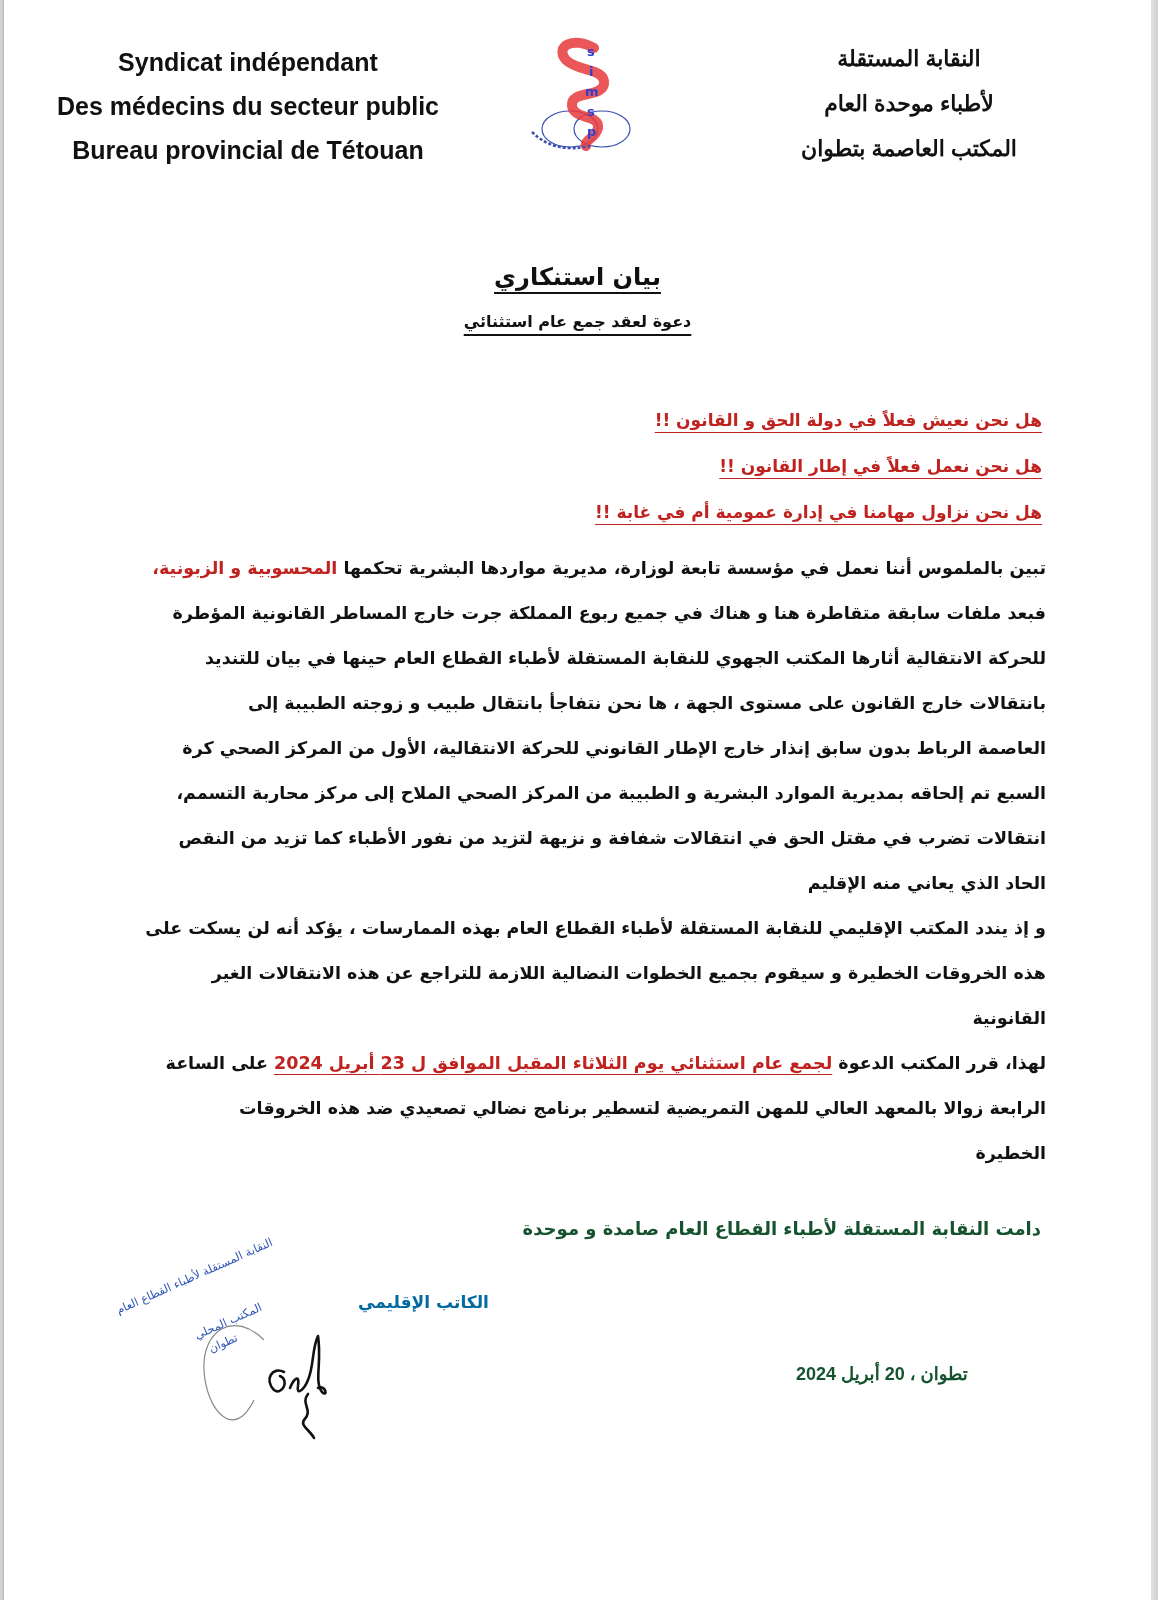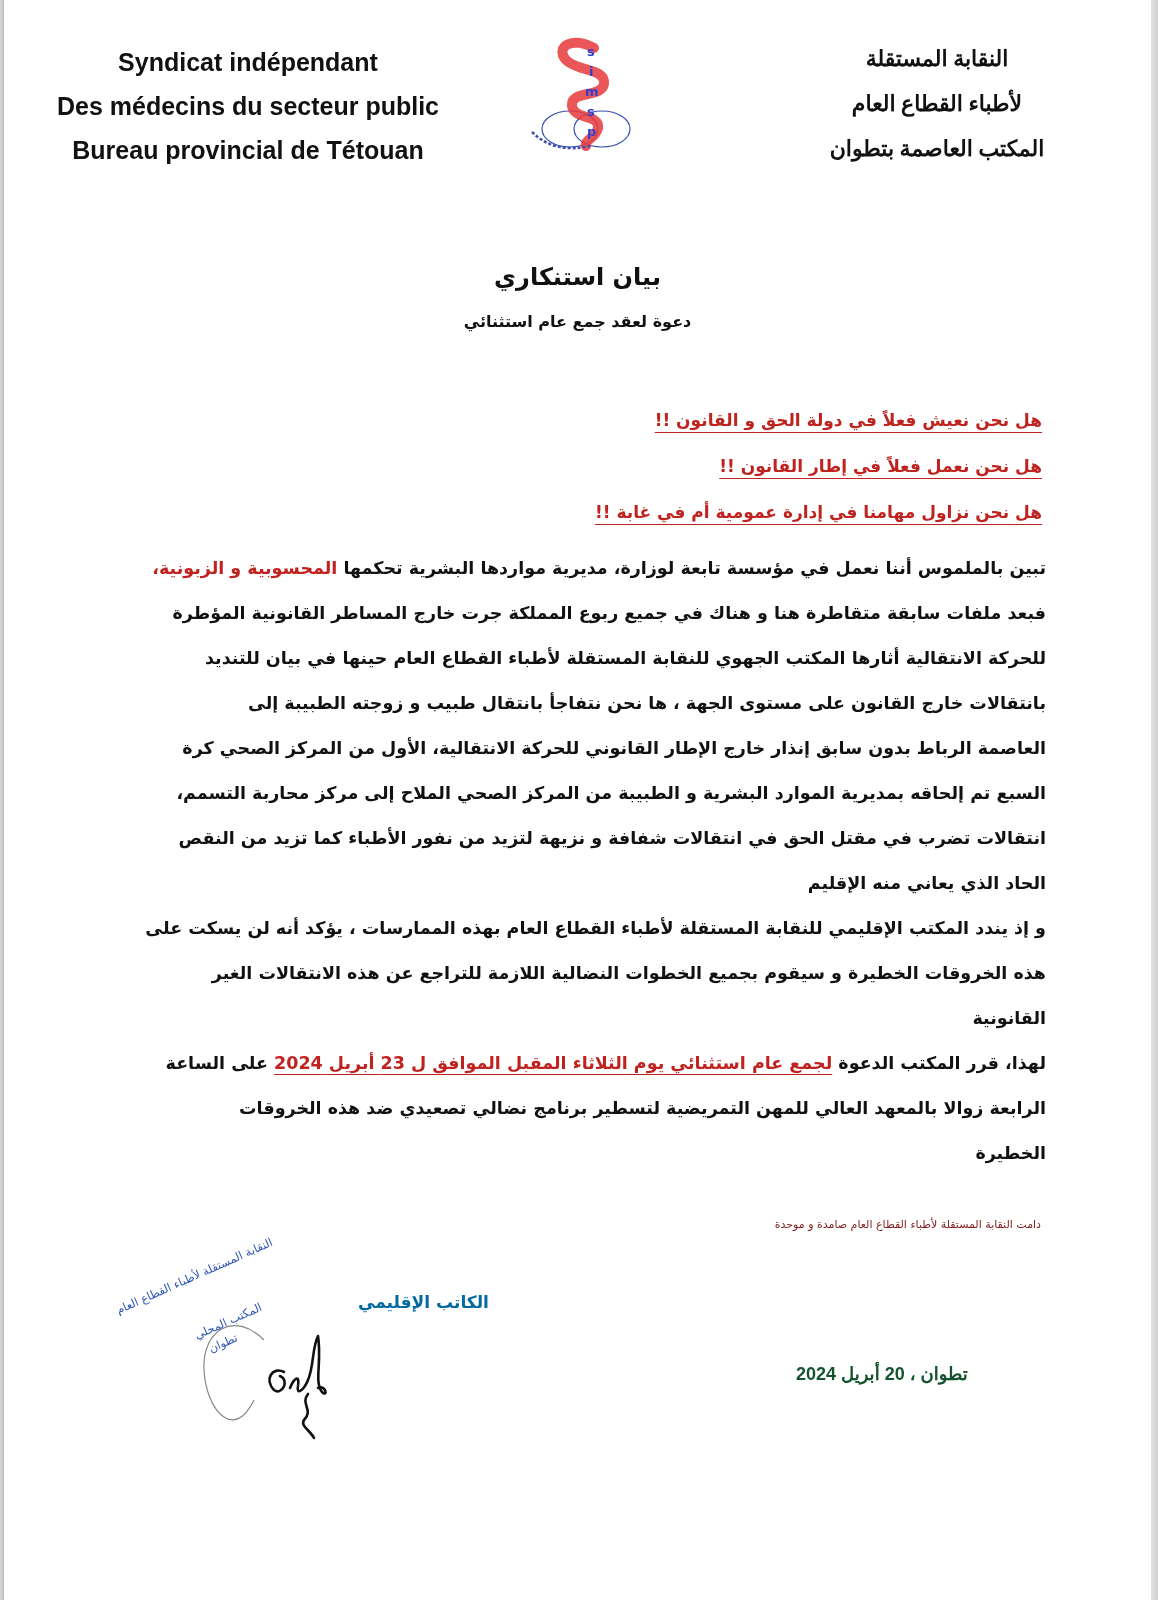--- a/index.html
+++ b/index.html
@@ -20,56 +20,56 @@
     background: linear-gradient(to right, #e2e2e2, #d0d0d0);
   }
   
   .hdr-fr {
     position: absolute; left: 34px; top: 40px; width: 420px;
     text-align: center;
     font-family: "Liberation Sans", sans-serif; font-weight: bold;
     font-size: 25px; line-height: 44px; color: #111;
   }
   .hdr-ar {
-    position: absolute; left: 788px; top: 36px; width: 290px;
+    position: absolute; left: 760px; top: 36px; width: 290px;
     text-align: center; direction: rtl;
-    font-family: Liberation Serif, serif; font-weight: bold;
+    font-family: Liberation Sans, sans-serif; font-weight: bold;
     font-size: 22px; line-height: 45px; color: #111;
   }
   .logo {
     position: absolute; left: 520px; top: 28px; width: 120px; height: 130px;
   }
   
   .title {
     position: absolute; left: 0; width: 1147px; text-align: center;
     direction: rtl; font-weight: bold; color: #111;
     font-family: "DejaVu Sans", sans-serif;
   }
-  .title span { text-underline-offset: 7px; text-decoration-thickness: 1.5px; }
+  .title span { text-decoration: underline; text-underline-offset: 7px; text-decoration-thickness: 1.5px; }
   .t1 { top: 263px; font-size: 24px; }
   .t2 { top: 312px; font-size: 16px; }
 
   
   .body {
     position: absolute; left: 112px; width: 930px;
     direction: rtl; text-align: justify; text-align-last: right;
     font-family: "DejaVu Sans", sans-serif; font-weight: bold;
     color: #111; font-size: 17.5px;
   }
   .q {
     position: absolute; right: 109px; direction: rtl;
     font-weight: bold; color: #c0231f; font-size: 17px;
     text-decoration: underline; text-underline-offset: 6px;
   }
   .line { display: block; height: 45px; line-height: 45px; white-space: nowrap; }
   .red { color: #c0231f; }
   .red-u { color: #c0231f; text-decoration: underline; text-underline-offset: 5px; }
   .closing {
     position: absolute; right: 110px; top: 1218px; direction: rtl;
-    font-weight: normal; font-size: 11px; color: #7f1d1d;
+    font-weight: bold; font-size: 18px; color: #14532d;
   }
   .signer {
     position: absolute; left: 342px; top: 1292px; direction: rtl;
     font-weight: bold; font-size: 17px; color: #0369a1; margin-left: 12px;
   }
   .dateline {
     position: absolute; left: 792px; top: 1363px; direction: rtl;
     font-family: "Liberation Sans", sans-serif; font-weight: bold; font-size: 18px; color: #14532d;
   }
   .stamp {
@@ -100,21 +100,21 @@
       <text x="65" y="48" font-size="13" fill="#2f3fd0" font-family="DejaVu Sans, sans-serif" font-weight="bold">i</text>
       <text x="61" y="68" font-size="13" fill="#2f3fd0" font-family="DejaVu Sans, sans-serif" font-weight="bold">m</text>
       <text x="63" y="88" font-size="13" fill="#2f3fd0" font-family="DejaVu Sans, sans-serif" font-weight="bold">s</text>
       <text x="63" y="108" font-size="13" fill="#2f3fd0" font-family="DejaVu Sans, sans-serif" font-weight="bold">p</text>
       <path d="M8 104 Q30 126 66 118" fill="none" stroke="#3b4fb0" stroke-width="2.5" stroke-dasharray="3 2"></path>
     </svg>
   </div>
 
   <div class="hdr-ar">
     <div>النقابة المستقلة</div>
-    <div>لأطباء القطاع العام</div>
+    <div>لأطباء موحدة العام</div>
     <div>المكتب العاصمة بتطوان</div>
   </div>
 
   <div class="title t1">
     <span>بيان استنكاري</span>
   </div>
   <div class="title t2">
     <span>دعوة لعقد جمع عام استثنائي</span>
   </div>
 

